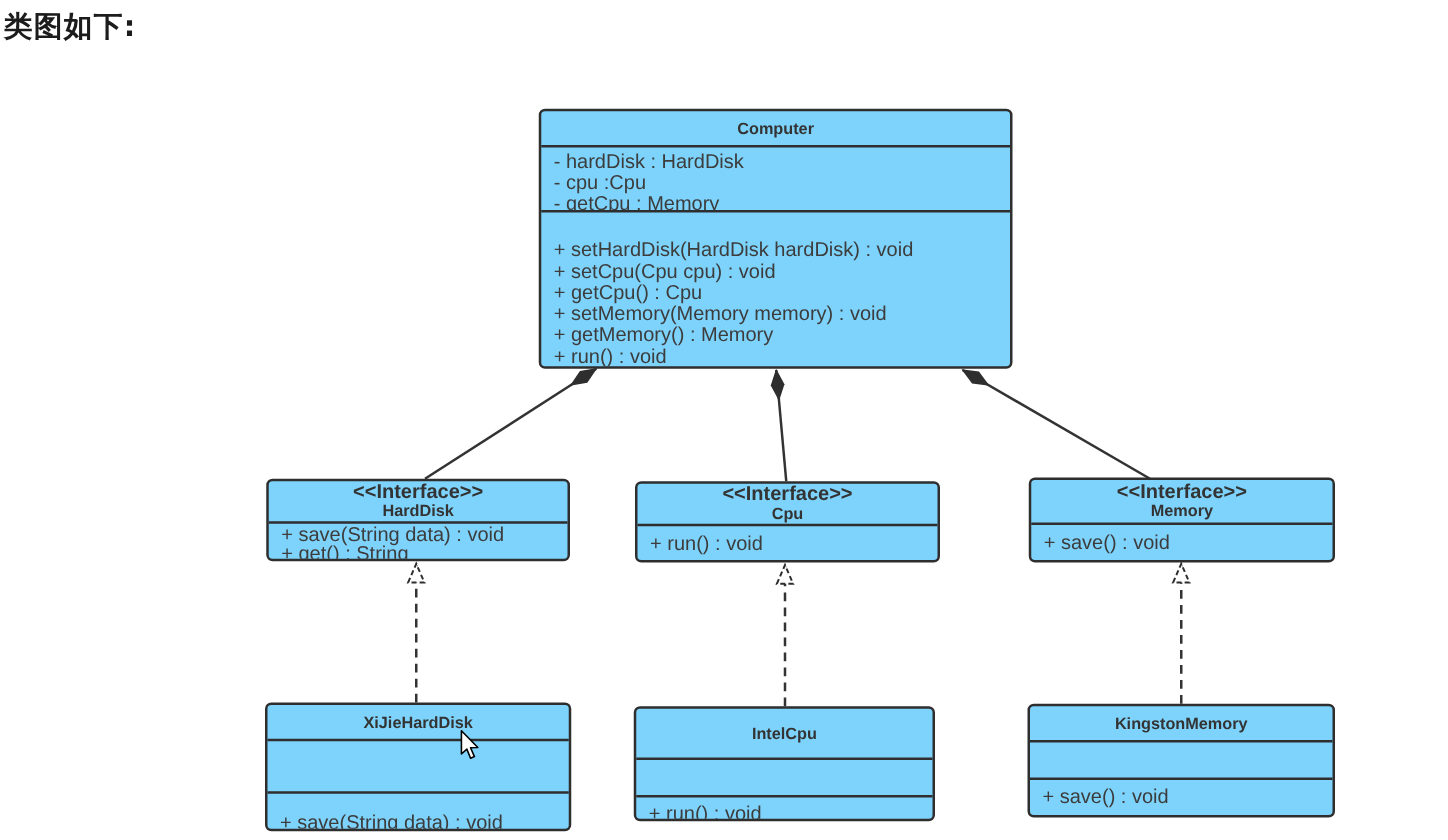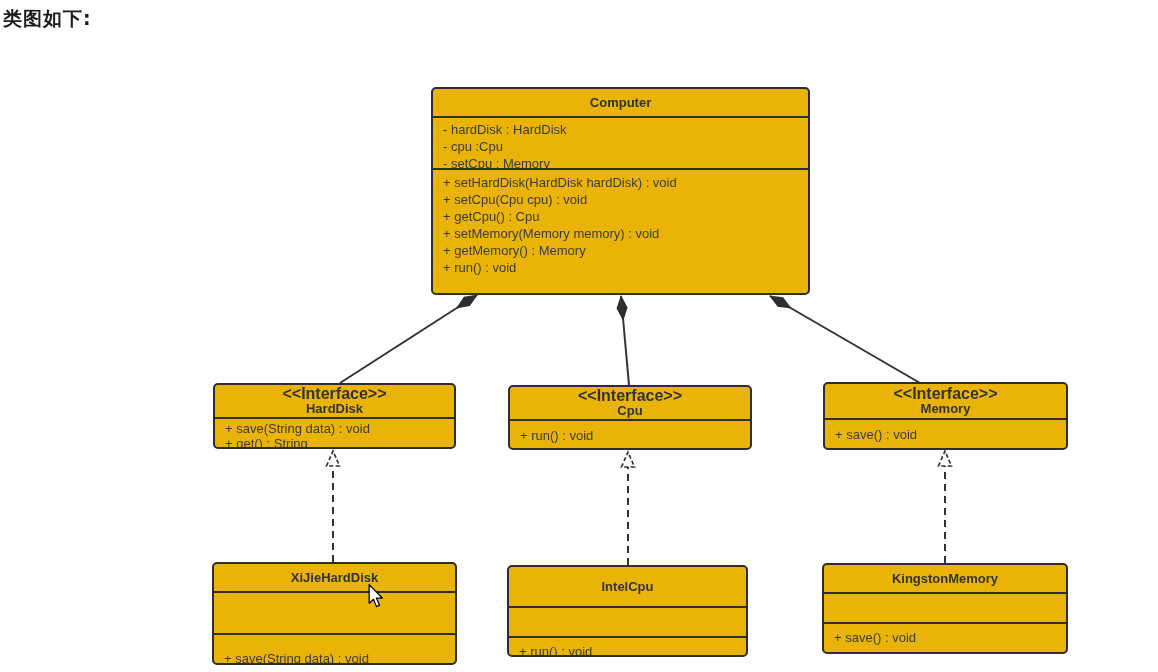--- a/index.html
+++ b/index.html
@@ -6,43 +6,43 @@
   body {
     width: 1158px; height: 672px;
     background: #ffffff;
     position: relative;
     overflow: hidden;
     font-family: "Liberation Sans", sans-serif;
     color: #3c3c3c;
   }
   .heading {
     position: absolute; left: 3px; top: 6px;
-    font-size: 19px; font-weight: bold; color: #1c1c1c;
+    font-size: 23px; font-weight: bold; color: #1c1c1c;
     font-family: "DejaVu Sans", sans-serif;
     letter-spacing: 1px;
   }
   .uml-box {
     position: absolute; box-sizing: border-box;
     border: 2px solid #2e2e2e; border-radius: 5px;
-    background: #eab308;
+    background: #7dd3fc;
     display: flex; flex-direction: column;
   }
   .uml-title {
     box-sizing: border-box;
     border-bottom: 2px solid #2e2e2e;
     display: flex; flex-direction: column; justify-content: center; align-items: center;
     font-weight: bold; color: #333333;
     font-size: 13px; line-height: 15px;
     flex: 0 0 auto;
   }
   .uml-title .stereotype { font-size: 16px; }
   .uml-sec {
     box-sizing: border-box;
     padding: 3px 4px 0 10px;
-    font-size: 13px;
+    font-size: 16px;
     flex: 0 0 auto;
     overflow: hidden;
   }
   .uml-sec.divided { border-bottom: 2px solid #2e2e2e; }
   .uml-sec.fill { flex: 1 1 auto; }
   .uml-line { white-space: nowrap; }
   .lh17 .uml-line { line-height: 17px; }
   .lh16 .uml-line { line-height: 16px; }
   .lh15 .uml-line { line-height: 15px; }
   svg.connectors {
@@ -73,23 +73,23 @@
   <line class="dashed-link" x1="333" y1="562" x2="333" y2="452" marker-end="url(#openarrow)"></line>
   <line class="dashed-link" x1="628" y1="565" x2="628" y2="453" marker-end="url(#openarrow)"></line>
   <line class="dashed-link" x1="945" y1="563" x2="945" y2="452" marker-end="url(#openarrow)"></line>
 </svg>
 
 <div class="uml-box lh17" style="left:431px; top:87px; width:379px; height:208px;">
   <div class="uml-title" style="height:29px;">Computer</div>
   <div class="uml-sec divided" style="height:52px;">
     <div class="uml-line">- hardDisk : HardDisk</div>
     <div class="uml-line">- cpu :Cpu</div>
-    <div class="uml-line">- setCpu : Memory</div>
+    <div class="uml-line">- getCpu : Memory</div>
   </div>
-  <div class="uml-sec fill" style="padding-top:4px;">
+  <div class="uml-sec fill" style="padding-top:22px;">
     <div class="uml-line">+ setHardDisk(HardDisk hardDisk) : void</div>
     <div class="uml-line">+ setCpu(Cpu cpu) : void</div>
     <div class="uml-line">+ getCpu() : Cpu</div>
     <div class="uml-line">+ setMemory(Memory memory) : void</div>
     <div class="uml-line">+ getMemory() : Memory</div>
     <div class="uml-line">+ run() : void</div>
   </div>
 </div>
 
 <div class="uml-box lh15" style="left:213px; top:383px; width:243px; height:66px;">

